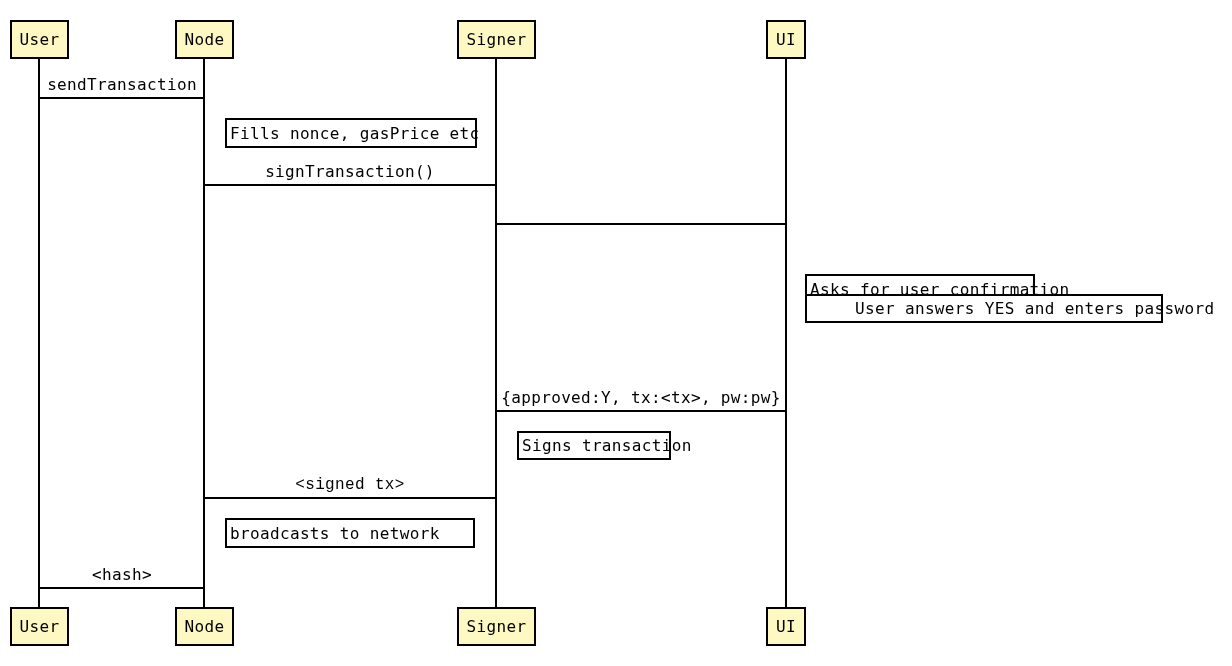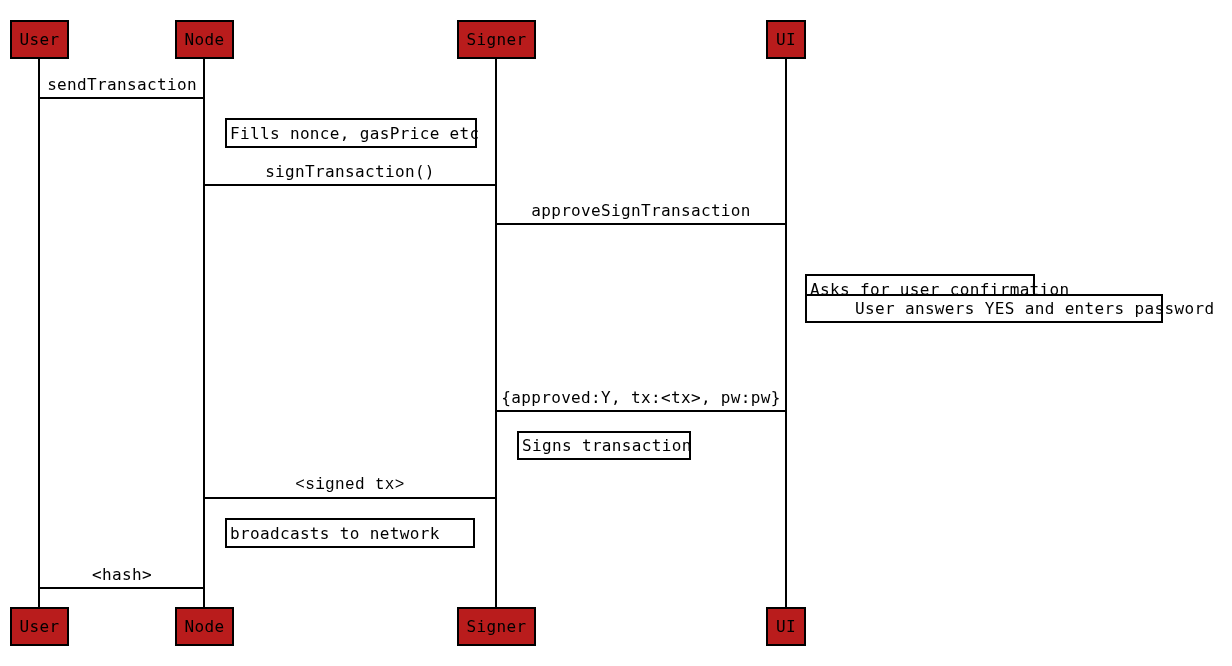--- a/index.html
+++ b/index.html
@@ -15,21 +15,21 @@
     font-family: "DejaVu Sans Mono", "Liberation Mono", monospace;
     font-size: 16px;
     letter-spacing: 0.35px;
     color: #000000;
     overflow: hidden;
   }
   .actor-box {
     position: absolute;
     box-sizing: border-box;
     border: 2px solid #000000;
-    background: #b91c1c;
+    background: #fef9c3;
     display: flex;
     align-items: center;
     justify-content: center;
     white-space: nowrap;
     z-index: 3;
   }
   .lifeline {
     position: absolute;
     width: 2px;
     background: #000000;
@@ -93,35 +93,34 @@
       <span>UI</span>
     </div>
     <div class="actor-box" style="left: 766px; top: 607px; width: 40px; height: 39px;">
       <span>UI</span>
     </div>
     <div class="msg-line" style="left: 38px; top: 97px; width: 167px;"></div>
     <div class="msg-label" style="left: 122px; top: 76px;">sendTransaction</div>
     <div class="msg-line" style="left: 203px; top: 184px; width: 294px;"></div>
     <div class="msg-label" style="left: 350px; top: 163px;">signTransaction()</div>
     <div class="msg-line" style="left: 495px; top: 223px; width: 292px;"></div>
-    <div class="msg-label" style="left: 641px; top: 202px;">approveSignTransaction</div>
     <div class="msg-line" style="left: 495px; top: 410px; width: 292px;"></div>
     <div class="msg-label" style="left: 641px; top: 389px;">{approved:Y, tx:&lt;tx&gt;, pw:pw}</div>
     <div class="msg-line" style="left: 203px; top: 497px; width: 294px;"></div>
     <div class="msg-label" style="left: 350px; top: 476px; font-family: Liberation Mono, monospace;">&lt;signed tx&gt;</div>
     <div class="msg-line" style="left: 38px; top: 587px; width: 167px;"></div>
     <div class="msg-label" style="left: 122px; top: 566px;">&lt;hash&gt;</div>
     <div class="note-box" style="left: 225px; top: 118px; width: 252px; height: 30px;">
       <span>Fills nonce, gasPrice etc</span>
     </div>
     <div class="note-box" style="left: 805px; top: 245px; width: 230px; height: 30px; margin-top: 29px;">
       <span>Asks for user confirmation</span>
     </div>
     <div class="note-box" style="left: 805px; top: 294px; width: 358px; height: 29px; padding-left: 48px;">
       <span>User answers YES and enters password</span>
     </div>
-    <div class="note-box" style="left: 517px; top: 431px; width: 174px; height: 29px; text-align: center;">
+    <div class="note-box" style="left: 517px; top: 431px; width: 154px; height: 29px; text-align: center;">
       <span>Signs transaction</span>
     </div>
     <div class="note-box" style="left: 225px; top: 518px; width: 250px; height: 30px;">
       <span>broadcasts to network</span>
     </div>
   </div>
 
 </body></html>

